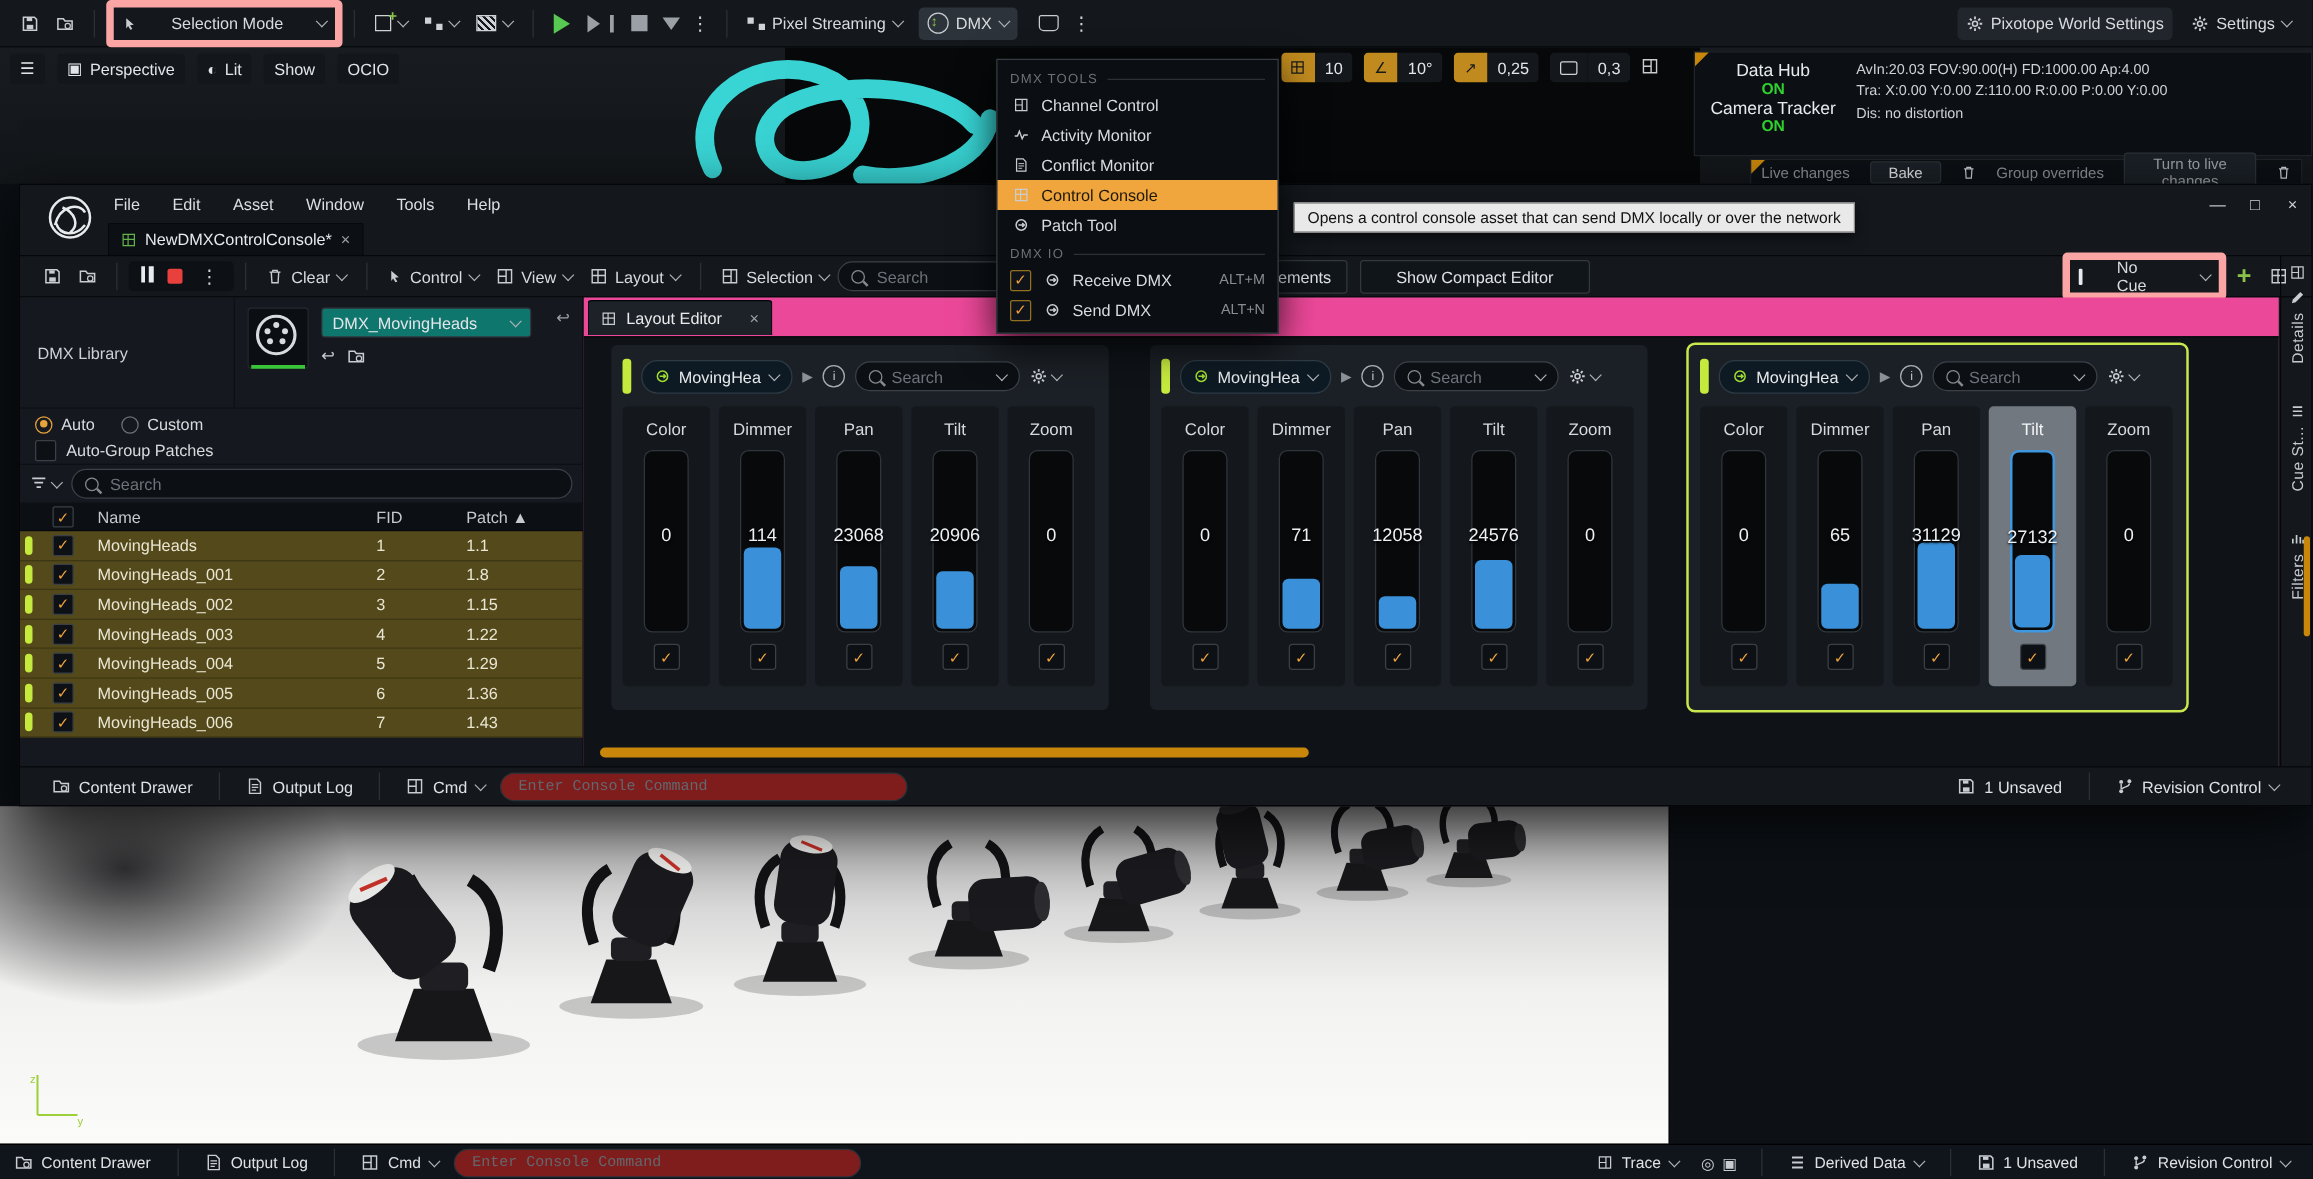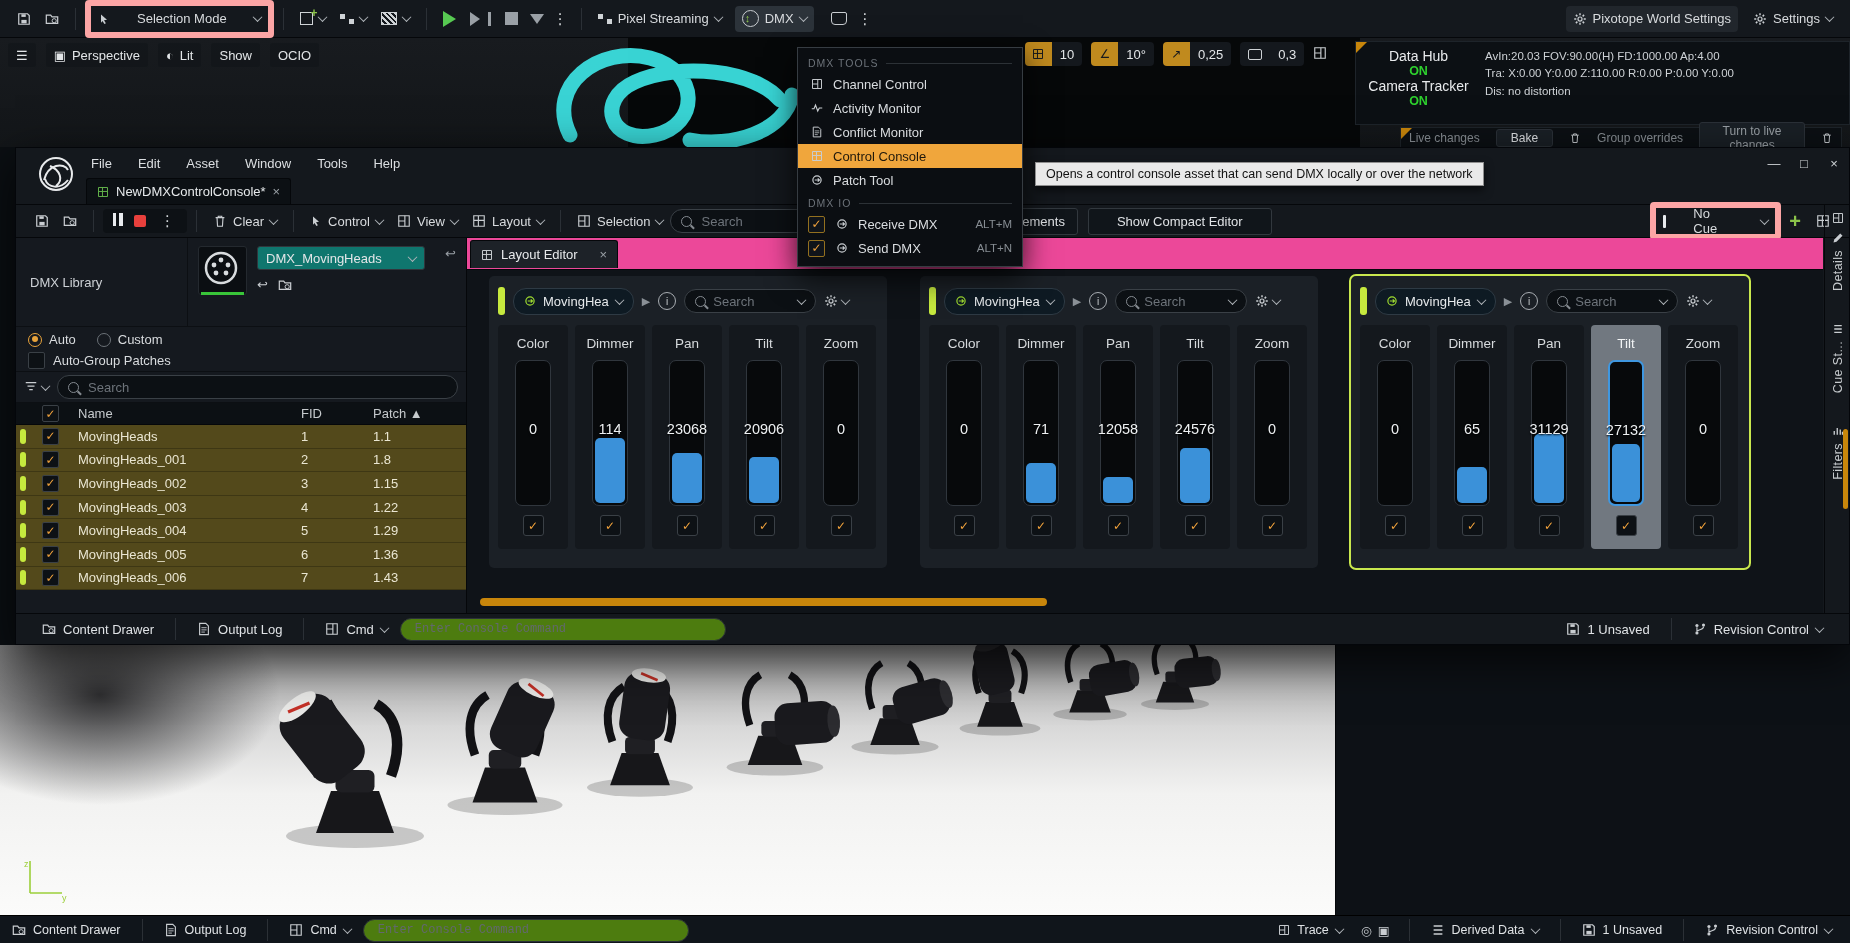--- a/index.html
+++ b/index.html
@@ -123,21 +123,21 @@
   .fcell.sel .flabel{color:#f2f4f5;}
   .ftrack{position:relative;width:36px;height:146px;margin-top:9px;background:#07090b;border:1px solid #30363d;border-radius:7px;box-sizing:border-box;}
   .fcell.sel .ftrack{border:2px solid #3f97e0;}
   .ffill{position:absolute;left:2px;right:2px;bottom:2px;background:#3b91d9;border-radius:5px;}
   .fval{position:absolute;left:-17px;right:-17px;top:42%;text-align:center;font-size:14.5px;color:#eef1f3;text-shadow:0 1px 2px #000;}
   .fcheck{margin-top:9px;width:19px;height:19px;background:#0d1115;border:1px solid #3a4046;border-radius:3px;display:flex;align-items:center;justify-content:center;}
   #hscroll{position:absolute;left:13px;bottom:8px;width:567px;height:8px;background:#c8860b;border-radius:4px;}
   
   #winbottom{left:0;top:465px;width:100%;height:31px;background:#14181d;border-top:1px solid #05070a;display:flex;align-items:center;padding:0 14px;box-sizing:border-box;}
   .statbtn{display:flex;align-items:center;gap:7px;color:#dfe2e5;padding:0 12px;height:100%;}
-  .cmdinput{display:flex;background:#4d7c0f;border:1px solid #2b3138;border-radius:12px;height:21px;width:300px;padding:0 12px;}
+  .cmdinput{display:flex;background:#7f1d1d;border:1px solid #2b3138;border-radius:12px;height:21px;width:300px;padding:0 12px;}
   .cmdinput input{background:transparent;border:none;outline:none;color:#c6cacd;font-family:"Liberation Mono","DejaVu Sans Mono",monospace;font-size:12px;width:100%;}
   .cmdinput input::placeholder{color:#62686e;}
   
   #rightstrip{left:1808px;top:56px;width:26px;height:440px;border-left:1px solid #05070a;display:flex;flex-direction:column;align-items:center;padding-top:8px;box-sizing:border-box;gap:6px;}
   .vtab{writing-mode:vertical-rl;transform:rotate(180deg);color:#c6cacd;font-size:12.5px;letter-spacing:.4px;}
   #vscroll{position:absolute;right:2px;top:225px;width:5px;height:80px;background:#c8860b;border-radius:3px;}
   
   #scene{left:0;top:645px;width:1335px;height:270px;background:linear-gradient(#9b9b9b,#d8d8d8 30%,#f2f2f1 55%,#fbfbfa);overflow:hidden;}
   #scene .corner{position:absolute;left:-80px;top:-60px;width:360px;height:220px;background:radial-gradient(closest-side,rgba(20,20,22,.85),rgba(20,20,22,0));}
   #rightvoid{left:1335px;top:645px;width:515px;height:270px;background:#0d1116;border-left:1px solid #05070a;}

